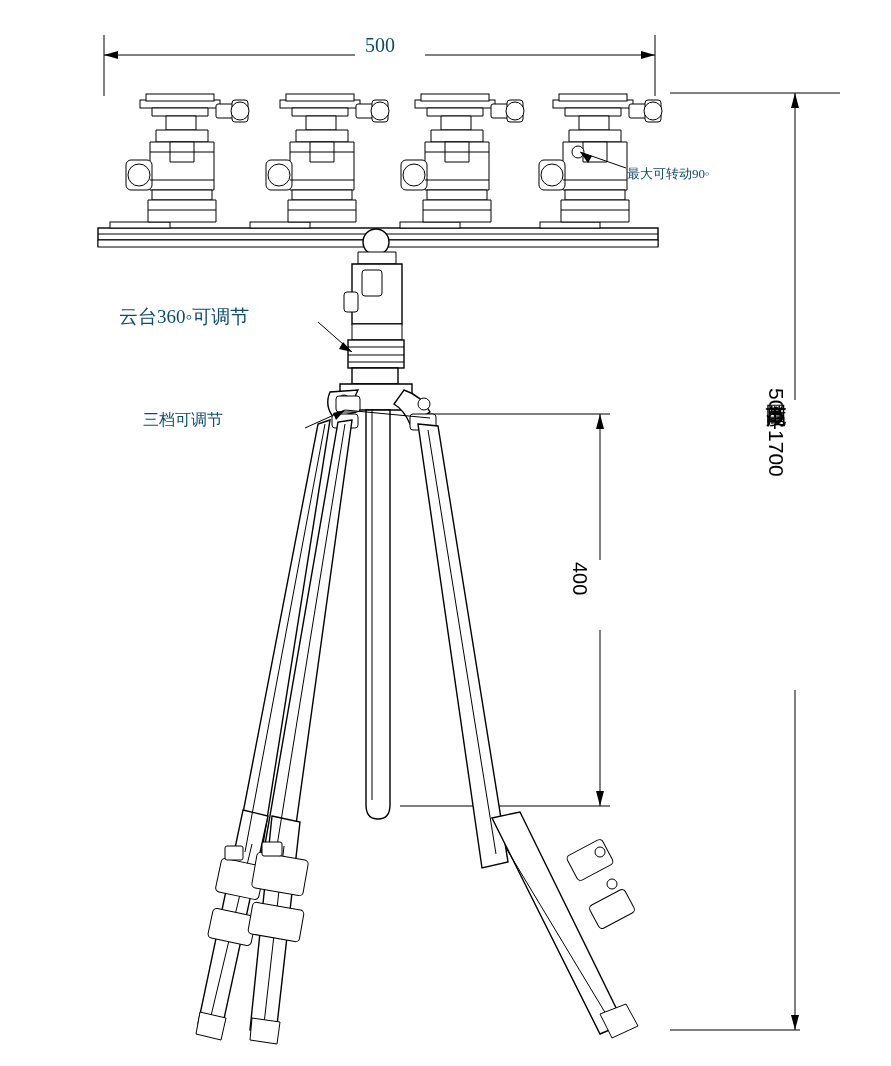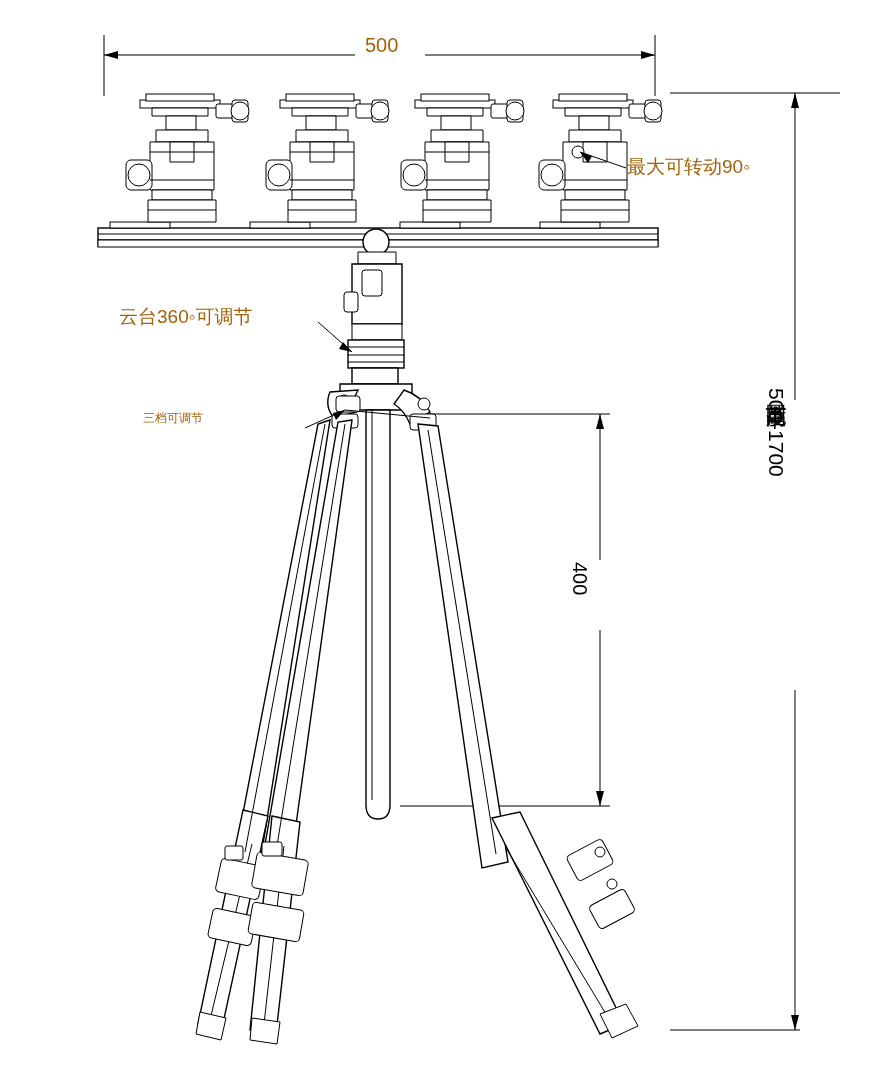--- a/index.html
+++ b/index.html
@@ -1,18 +1,18 @@
 <!DOCTYPE html>
 <html><head>
 <meta charset="utf-8">
 <style>
   html,body{margin:0;padding:0;background:#ffffff;}
   body{width:891px;height:1066px;font-family:"Liberation Sans",sans-serif;}
   #stage{position:relative;width:891px;height:1066px;overflow:hidden;background:#fff;}
-  .lbl{position:absolute;font-family:Liberation Sans, sans-serif;color:#a16207;white-space:nowrap;}
+  .lbl{position:absolute;font-family:Liberation Serif, serif;color:#0c4a6e;white-space:nowrap;}
   .vlbl{position:absolute;color:#000;white-space:nowrap;writing-mode:vertical-rl;text-orientation:mixed;}
   svg{position:absolute;left:0;top:0;}
   .ln{stroke:#000;fill:none;}
   .thin{stroke-width:1;}
   .fillw{fill:#fff;stroke:#000;stroke-width:1;}
   .fillw2{fill:#fff;stroke:#000;stroke-width:1.4;}
   .dim{stroke:#000;stroke-width:1;fill:none;}
 </style>
 </head>
 <body>
@@ -216,23 +216,23 @@
 
       <line class="dim" x1="305" y1="428" x2="345" y2="410"></line>
       <path d="M345,410 L333,413 L336,420 Z" fill="#000"></path>
       <line class="dim" x1="345" y1="410" x2="430" y2="418"></line>
     </g>
 
   </svg>
 
   <div class="lbl" style="left:365px;top:34px;font-size:20px;">500</div>
 
-  <div class="lbl" style="left:627px;top:154px;font-size:19px;">最大可转动90◦</div>
+  <div class="lbl" style="left:627px;top:165px;font-size:13px;">最大可转动90◦</div>
 
   <div class="lbl" style="left:119px;top:304px;font-size:19px;">云台360◦可调节</div>
 
-  <div class="lbl" style="left:143px;top:410px;font-size:12px;">三档可调节</div>
+  <div class="lbl" style="left:143px;top:410px;font-size:16px;">三档可调节</div>
 
   <div class="vlbl" style="left:568px;top:562px;font-size:20px;">400</div>
 
   <div class="vlbl" style="left:762px;top:388px;font-size:21px;">高度范围500-1700</div>
 
 </div>
 
 </body></html>

